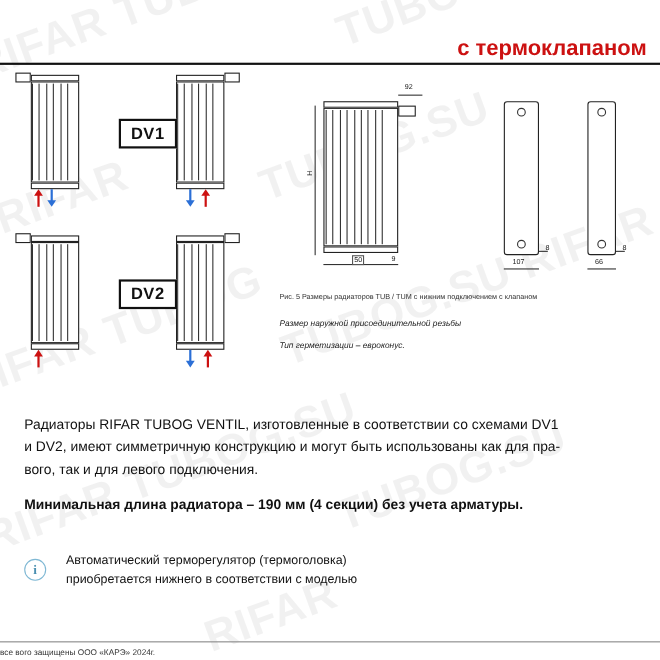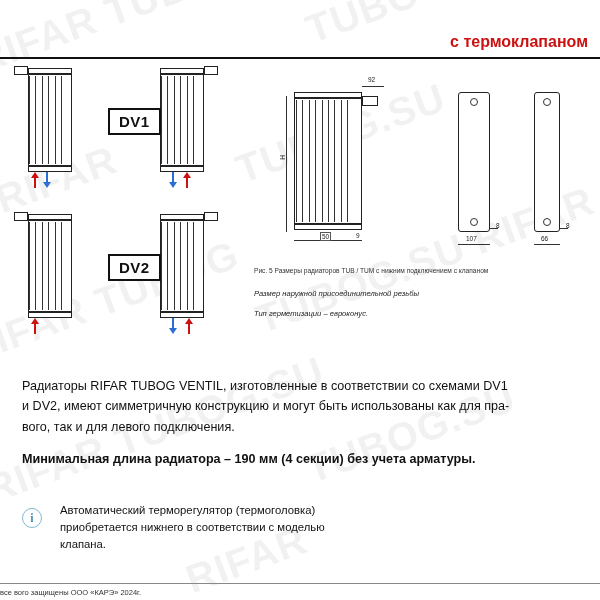--- a/index.html
+++ b/index.html
@@ -46,21 +46,21 @@
     position: absolute;
     right: 12px; top: 8px;
     font-size: 20px;
     font-weight: bold;
     color: #1a1a1a;
     letter-spacing: 0.2px;
   }
   .header-sub {
     position: absolute;
     right: 12px; top: 33px;
-    font-size: 16px;
+    font-size: 20px;
     font-weight: bold;
     color: #cc1111;
   }
   .header-rule {
     position: absolute;
     left: 0; right: 0; top: 57px;
     height: 2px;
     background: #111;
   }
 
@@ -376,20 +376,19 @@
     <div>вого, так и для левого подключения.</div>
   </div>
 
   <div class="body-bold" style="top:452px;">Минимальная длина радиатора – 190 мм (4 секции) без учета арматуры.</div>
 
   <div class="info-wrap">
     <div class="info-icon">i</div>
     <div class="info-text">
       <div>Автоматический терморегулятор (термоголовка)</div>
       <div>приобретается нижнего в соответствии с моделью</div>
-      <div>клапана.</div>
     </div>
   </div>
 
   <div class="footer-rule"></div>
   <div class="footer-text">все вого защищены ООО «КАРЭ» 2024г.</div>
 
 </div>
 
 </body></html>

